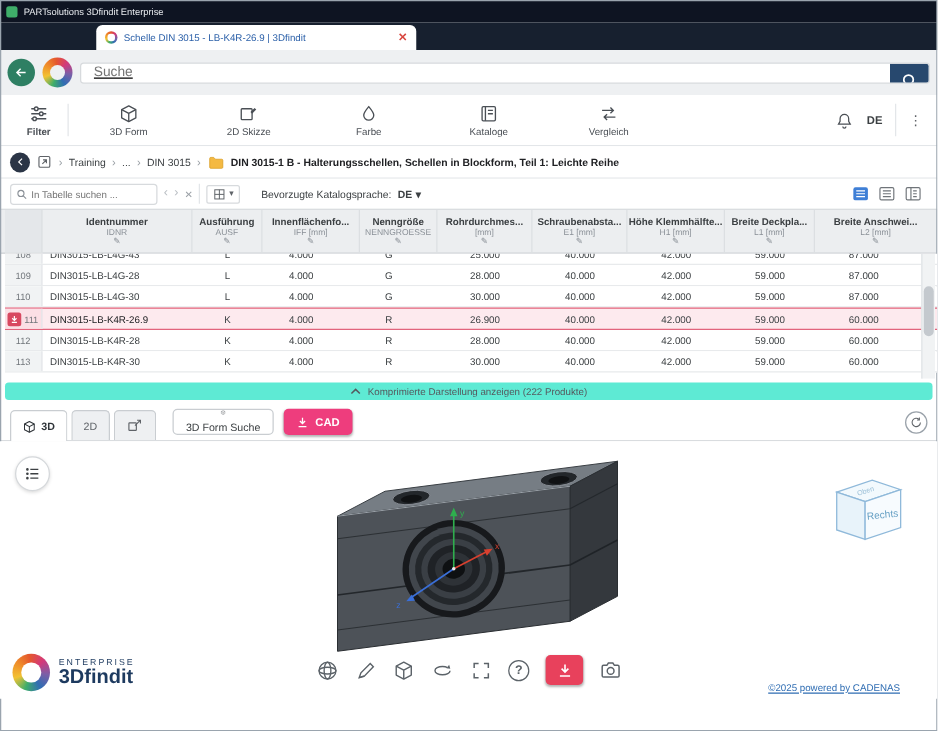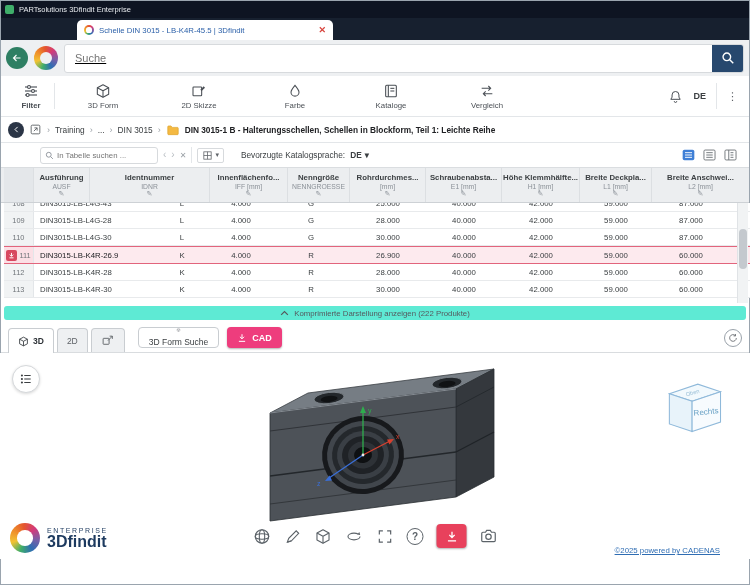--- a/index.html
+++ b/index.html
@@ -18,21 +18,21 @@
   .tab-label { font-size:7.8px; color:#2a5fa8; white-space:nowrap; overflow:hidden; flex:1; }
   .tab-close { color:#d8453e; font-size:9px; font-weight:bold; }
 
   
   .searchrow { height:36px; background:#eef0f2; display:flex; align-items:center; padding:0 6px; gap:6px; }
   .circle-btn { width:22px; height:22px; border-radius:50%; background:#2e7f63; display:flex; align-items:center; justify-content:center; flex:none; }
   .arc { border-radius:50%; background:conic-gradient(from 200deg,#3fae6a,#f2c233,#ef8f2a,#e4572e,#d3397b,#7b5ea7,#2f6db3,#3fae6a); position:relative; flex:none; }
   .arc::after { content:""; position:absolute; inset:24%; background:var(--hole,#fff); border-radius:50%; }
   .logo-circle { width:24px; height:24px; --hole:#eef0f2; }
   .arc-mini { width:10px; height:10px; --hole:#fff; }
-  .searchbox { flex:1; height:29px; background:#fff; border:1px solid #d7dadd; border-radius:3px; display:flex; align-items:center; overflow:hidden;text-decoration:underline; }
+  .searchbox { flex:1; height:17px; background:#fff; border:1px solid #d7dadd; border-radius:3px; display:flex; overflow:hidden;text-decoration:underline; }
   .searchbox input { flex:1; border:0; outline:0; font-size:11px; color:#333; padding:0 10px; font-family:inherit; background:transparent; }
   .search-btn { width:31px; height:29px; background:#27486e; display:flex; align-items:center; justify-content:center; border-radius:0 2px 2px 0; flex:none; }
 
   
   .toolbar { height:41px; background:#fff; border-bottom:1px solid #e3e6e9; display:flex; align-items:center; padding:0 8px; }
   .tb-item { width:96px; display:flex; flex-direction:column; align-items:center; justify-content:center; gap:2px; color:#4a4f55; }
   .tb-item.first { width:46px;font-weight:bold; }
   .tb-lbl { font-size:7.8px; color:#4a4f55; white-space:nowrap; }
   .tb-div { width:1px; height:26px; background:#e3e6e9; }
   .tb-right { margin-left:auto; display:flex; align-items:center; gap:10px; padding-right:4px; }
@@ -44,21 +44,21 @@
   .bc-back { width:16px; height:16px; border-radius:50%; background:#2b3546; display:flex; align-items:center; justify-content:center; flex:none; }
   .bc-chev { color:#9aa0a6; font-size:9px; }
   .bc-current { font-weight:bold; color:#202124; }
 
   
   .section { height:26px; background:#fbfcfd; border-bottom:1px solid #e8eaec; display:flex; align-items:center; padding:0 12px; }
   .section-title { font-size:11px; font-weight:bold; color:#202124; }
   .section-right { margin-left:auto; display:flex; align-items:center; gap:8px; font-size:8.3px; color:#5f6368; }
 
   
-  .controls { height:24px; display:flex; align-items:center; padding:0 8px; gap:5px; background:#fff;margin-left:32px; }
+  .controls { height:24px; display:flex; align-items:center; padding:0 8px; gap:5px; background:#fff; }
   .mini-search { width:118px; height:17px; border:1px solid #d7dadd; border-radius:3px; display:flex; align-items:center; padding:0 4px; gap:3px; }
   .mini-search input { border:0; outline:0; flex:1; width:100%; font-size:7.8px; color:#333; font-family:inherit; }
   .ctl-glyph { color:#b9bec3; font-size:10px; line-height:10px; }
   .ctl-x { color:#9aa0a6; font-size:8px; }
   .colpick { display:flex; align-items:center; gap:2px; border:1px solid #d7dadd; border-radius:2px; padding:1px 4px; color:#5f6368; font-size:7px; }
   .lang-label { font-size:8.3px; color:#3c4043; margin-left:12px; }
   .lang-dd { font-size:8.3px; font-weight:bold; color:#3c4043; display:flex; gap:3px; align-items:center; }
   .view-toggles { margin-left:auto; display:flex; gap:6px; align-items:center; padding-right:4px; }
 
   
@@ -116,21 +116,21 @@
 <div class="app">
 
   <div class="titlebar">
     <div class="appicon"></div>
     <div class="wintitle">PARTsolutions 3Dfindit Enterprise</div>
   </div>
 
   <div class="tabbar">
     <div class="tab">
       <div class="arc arc-mini"></div>
-      <div class="tab-label">Schelle DIN 3015 - LB-K4R-45.5 | 3Dfindit</div>
+      <div class="tab-label">Schelle DIN 3015 - LB-K4R-26.9 | 3Dfindit</div>
       <div class="tab-close">✕</div>
     </div>
   </div>
 
   <div class="searchrow">
     <div class="circle-btn">
       <svg width="12" height="12" viewBox="0 0 24 24" fill="none" stroke="#fff" stroke-width="2.2">
           <path d="M19 12H6M11 6l-6 6 6 6"></path>
         </svg>
     </div>
@@ -267,28 +267,28 @@
       <svg width="15" height="14" viewBox="0 0 24 24" fill="none" stroke="#6f7479" stroke-width="1.6">
           <rect x="2.5" y="3.5" width="19" height="17" rx="2"></rect>
           <line x1="9" y1="3.5" x2="9" y2="20.5"></line>
           <path d="M12 8h5M12 12h5M12 16h5"></path>
         </svg>
     </div>
   </div>
 
   <div class="thead">
     <div class="th num" style="width:30px"></div>
+    <div class="th" style="width:120px">
+      <div class="th-name">Identnummer</div>
+      <div class="th-code">IDNR</div>
+      <div class="th-edit">✎</div>
+    </div>
     <div class="th" style="width:56px">
       <div class="th-name">Ausführung</div>
       <div class="th-code">AUSF</div>
-      <div class="th-edit">✎</div>
-    </div>
-    <div class="th" style="width:120px">
-      <div class="th-name">Identnummer</div>
-      <div class="th-code">IDNR</div>
       <div class="th-edit">✎</div>
     </div>
     <div class="th" style="width:78px">
       <div class="th-name">Innenflächenfo...</div>
       <div class="th-code">IFF [mm]</div>
       <div class="th-edit">✎</div>
     </div>
     <div class="th" style="width:62px">
       <div class="th-name">Nenngröße</div>
       <div class="th-code">NENNGROESSE</div>

